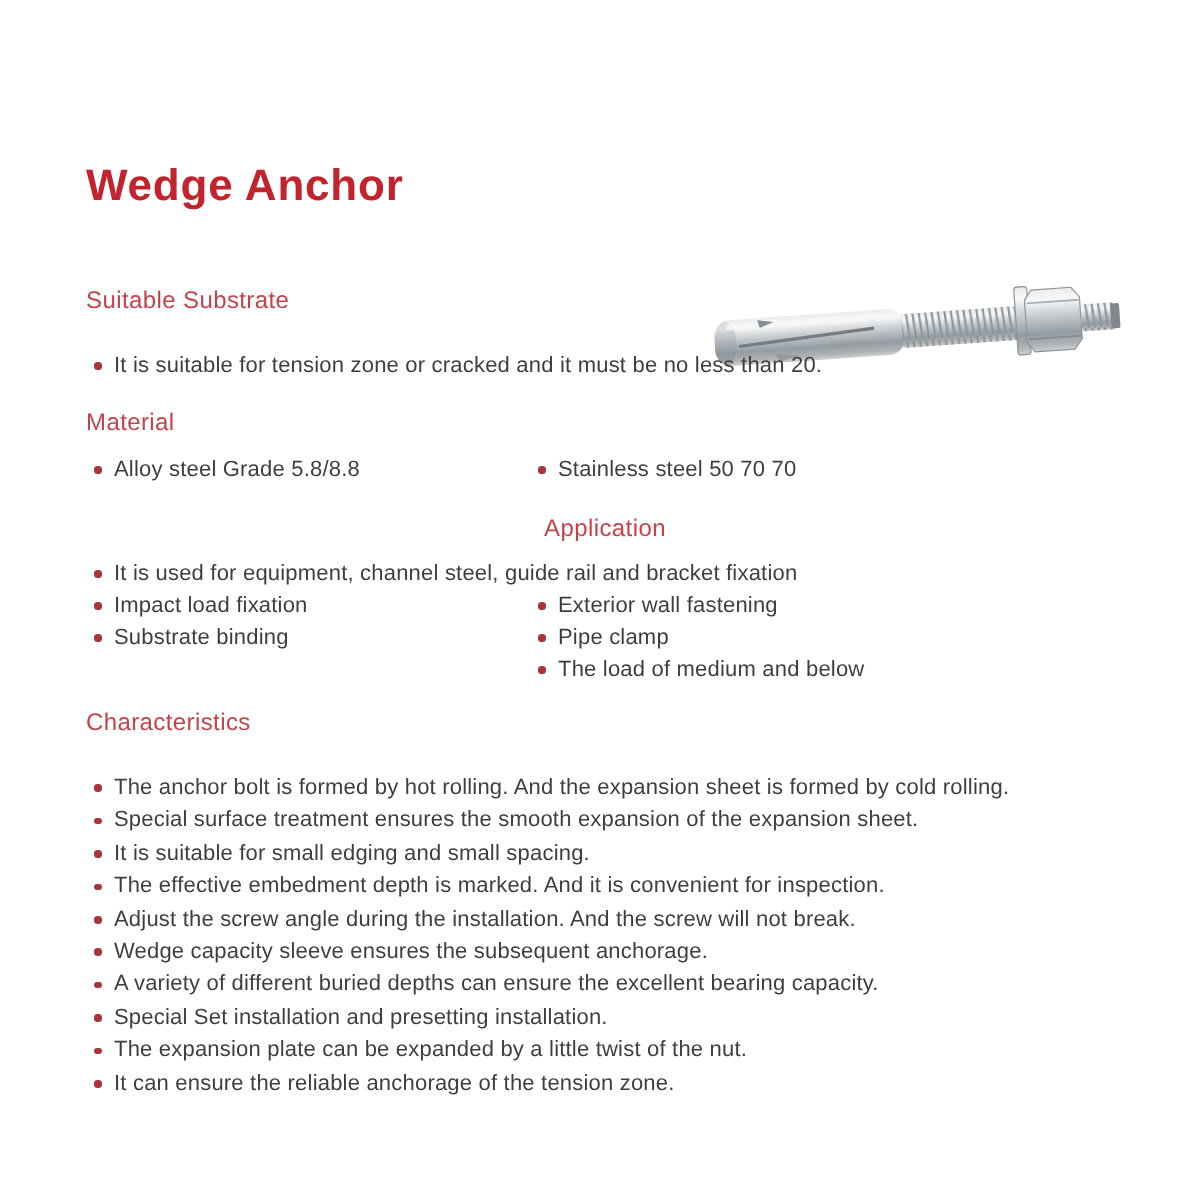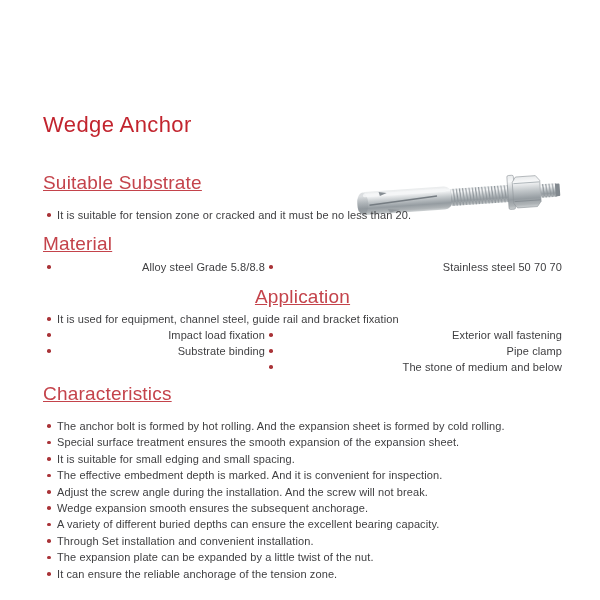--- a/index.html
+++ b/index.html
@@ -8,30 +8,30 @@
     --bullet-red:#a93338;
     --body-gray:#3e3e40;
     --page-bg:#ffffff;
   }
   *{margin:0;padding:0;box-sizing:border-box;}
   html,body{width:600px;height:600px;background:var(--page-bg);}
   body{font-family:"Liberation Sans","DejaVu Sans",sans-serif;color:var(--body-gray);position:relative;overflow:hidden;}
   .page{position:relative;width:600px;height:600px;padding:0 38px 0 43px;background:var(--page-bg);}
 
   h1.page-title{
-    margin-top:112px;
-    font-size:22px;line-height:26px;font-weight:400;
+    margin-top:80px;
+    font-size:22px;line-height:26px;font-weight:700;
     letter-spacing:.4px;color:var(--title-red);
   }
   .product-image{position:absolute;left:353px;top:54px;width:212px;height:58px;}
   .product-image svg{width:100%;height:100%;display:block;}
 
   h2.section-heading{
-    font-size:19px;line-height:19px;font-weight:400;
-    letter-spacing:.2px;color:var(--heading-red);text-decoration:underline;
+    font-size:12px;line-height:19px;font-weight:400;
+    letter-spacing:.2px;color:var(--heading-red);
   }
   .sec-substrate h2{margin-top:35px;}
   .sec-material h2{margin-top:11px;}
   .sec-application h2{margin-top:12px;text-align:center;}
   .sec-characteristics h2{margin-top:9px;}
 
   ul{list-style:none;margin-top:15px;}
   li{
     position:relative;
     font-size:11px;line-height:16px;
@@ -40,21 +40,21 @@
   }
   li::before{
     content:"";
     position:absolute;left:4px;top:6.2px;
     width:3.6px;height:3.6px;border-radius:50%;
     background:var(--bullet-red);
   }
   .sec-characteristics li{line-height:16.4px;}
   .sec-characteristics li::before{top:6.4px;}
 
-  .two-col{display:grid;grid-template-columns:222px 1fr;text-align:right;}
+  .two-col{display:grid;grid-template-columns:222px 1fr;}
   .two-col ul{margin-top:0;}
   .sec-material .two-col{margin-top:6px;}
   .sec-application ul.full-row{margin-top:5px;}
   .sec-application .two-col{margin-top:0;}
 </style>
 </head>
 <body>
 
 <div class="page">
 
@@ -131,34 +131,34 @@
       <li>It is used for equipment, channel steel, guide rail and bracket fixation</li>
     </ul>
     <div class="two-col">
       <ul>
         <li>Impact load fixation</li>
         <li>Substrate binding</li>
       </ul>
       <ul>
         <li>Exterior wall fastening</li>
         <li>Pipe clamp</li>
-        <li>The stone of medium and below</li>
+        <li>The load of medium and below</li>
       </ul>
     </div>
   </section>
 
   <section class="sec-characteristics">
     <h2 class="section-heading">Characteristics</h2>
     <ul>
       <li>The anchor bolt is formed by hot rolling. And the expansion sheet is formed by cold rolling.</li>
       <li>Special surface treatment ensures the smooth expansion of the expansion sheet.</li>
       <li>It is suitable for small edging and small spacing.</li>
       <li>The effective embedment depth is marked. And it is convenient for inspection.</li>
       <li>Adjust the screw angle during the installation. And the screw will not break.</li>
-      <li>Wedge expansion smooth ensures the subsequent anchorage.</li>
+      <li>Wedge capacity sleeve ensures the subsequent anchorage.</li>
       <li>A variety of different buried depths can ensure the excellent bearing capacity.</li>
-      <li>Through Set installation and convenient installation.</li>
+      <li>Special Set installation and presetting installation.</li>
       <li>The expansion plate can be expanded by a little twist of the nut.</li>
       <li>It can ensure the reliable anchorage of the tension zone.</li>
     </ul>
   </section>
 
 </div>
 
 </body></html>

